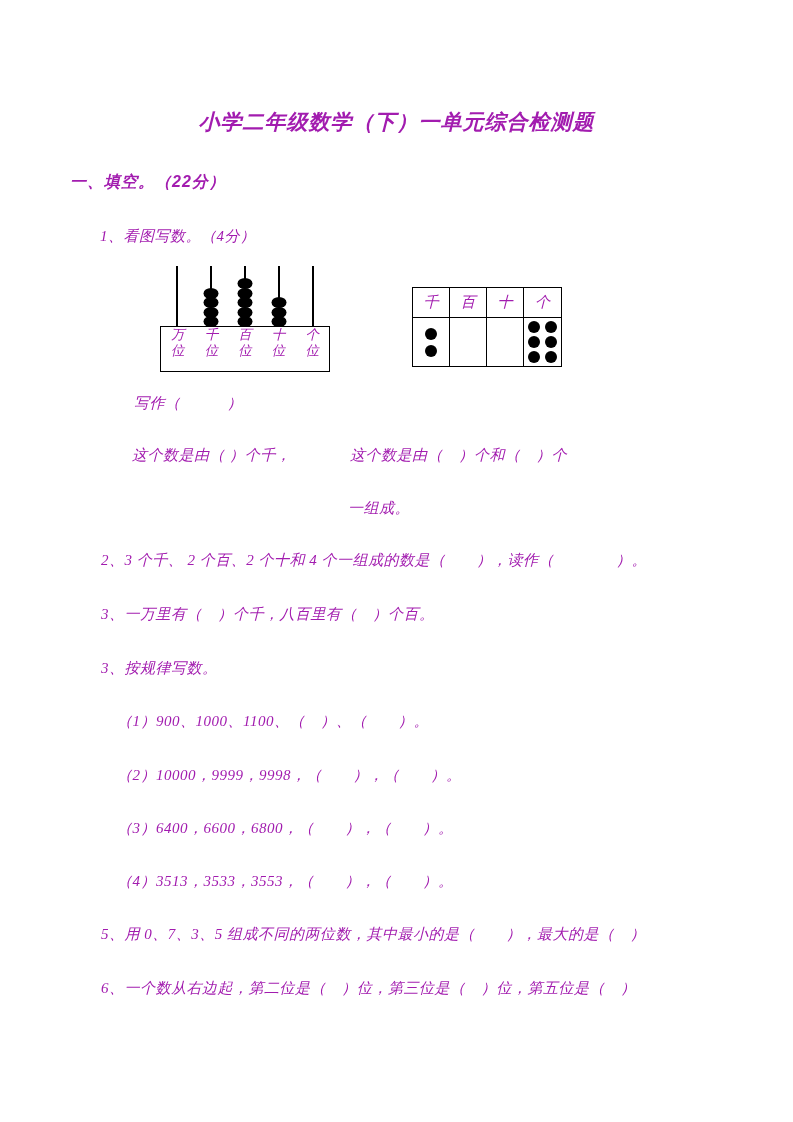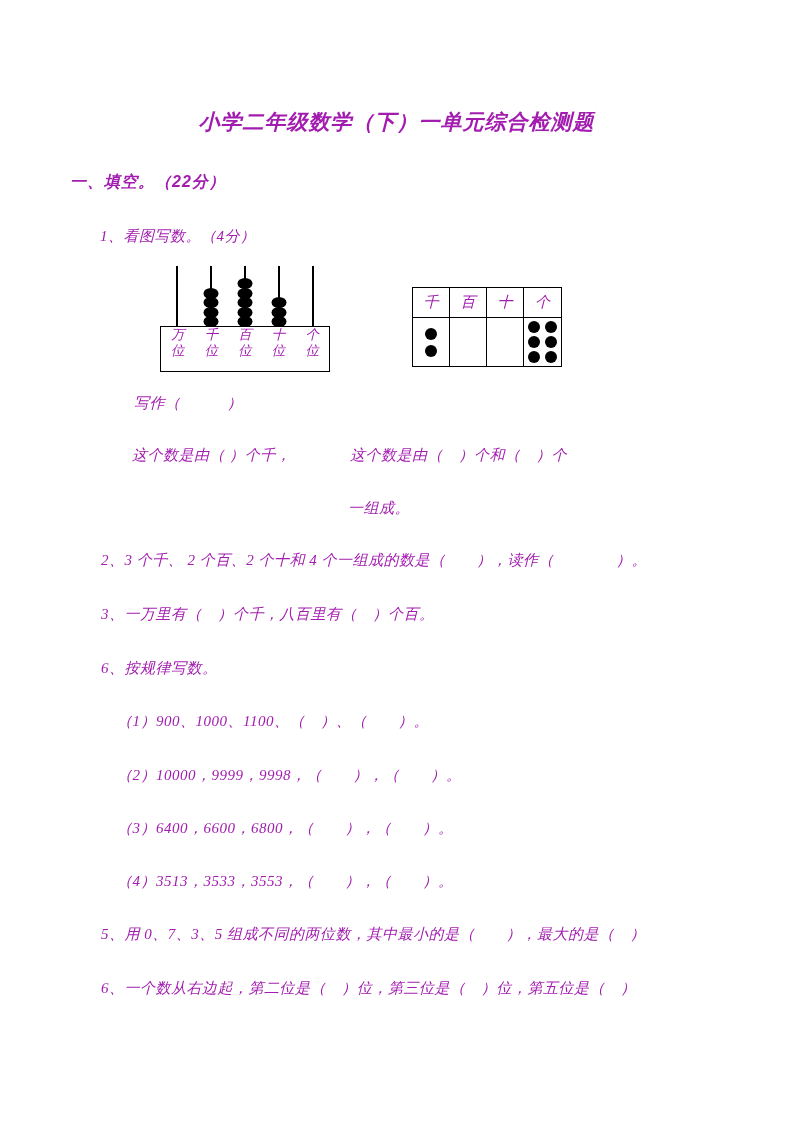--- a/index.html
+++ b/index.html
@@ -157,21 +157,21 @@
     </div>
 
   <div class="line" style="top:394px;left:134px;">写作（　　　）</div>
 
   <div class="line" style="top:446px;left:132px;">这个数是由（ ）个千，</div>
   <div class="line" style="top:446px;left:330px;margin-left:20px;">这个数是由（　）个和（　）个</div>
   <div class="line" style="top:499px;left:348px;text-align:right;">一组成。</div>
 
   <div class="line" style="top:551px;left:101px;">2、3 个千、 2 个百、2 个十和 4 个一组成的数是（　　），读作（　　　　）。</div>
   <div class="line" style="top:605px;left:101px;">3、一万里有（　）个千，八百里有（　）个百。</div>
-  <div class="line" style="top:659px;left:101px;">6、按规律写数。</div>
+  <div class="line" style="top:659px;left:101px;">3、按规律写数。</div>
 
   <div class="line" style="top:712px;left:117px;">（1）900、1000、1100、（　）、（　　）。</div>
   <div class="line" style="top:766px;left:117px;">（2）10000，9999，9998，（　　），（　　）。</div>
   <div class="line" style="top:819px;left:117px;">（3）6400，6600，6800，（　　），（　　）。</div>
   <div class="line" style="top:872px;left:117px;">（4）3513，3533，3553，（　　），（　　）。</div>
 
   <div class="line" style="top:925px;left:101px;">5、用 0、7、3、5 组成不同的两位数，其中最小的是（　　），最大的是（　）</div>
   <div class="line" style="top:979px;left:101px;">6、一个数从右边起，第二位是（　）位，第三位是（　）位，第五位是（　）</div>
 
 </div>

